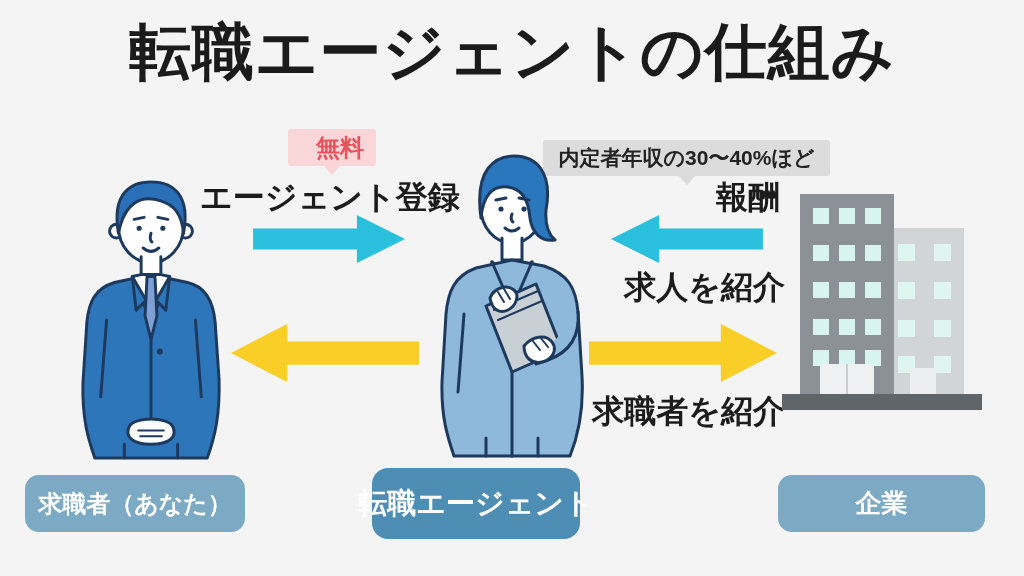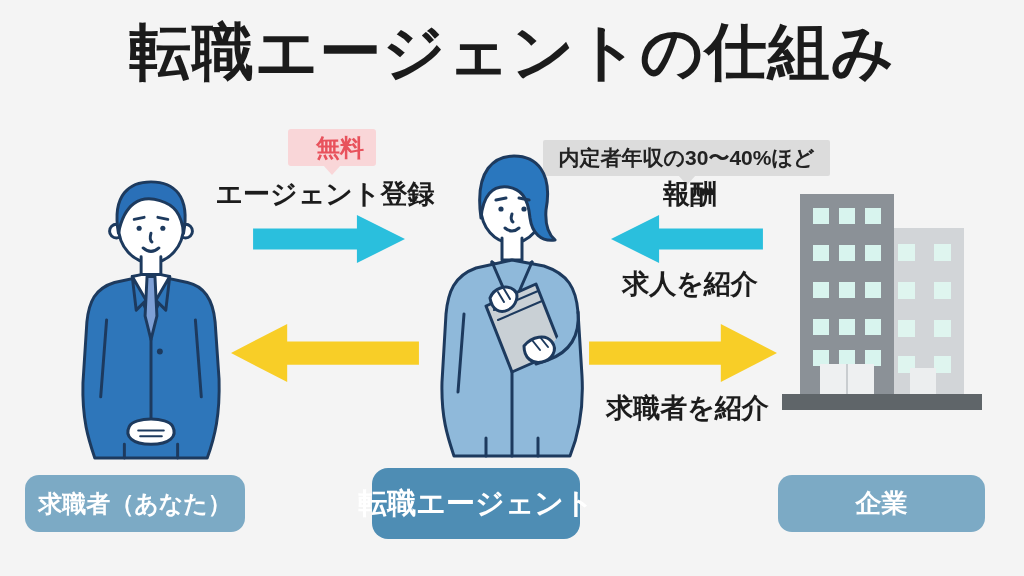--- a/index.html
+++ b/index.html
@@ -11,22 +11,22 @@
   }
   .canvas{position:absolute;inset:0;width:1024px;height:576px;}
 
   .title{
     position:absolute;left:0;top:10px;width:1024px;
     text-align:center;margin:0;
     font-size:62px;font-weight:900;color:#1b1b1b;letter-spacing:1px;
   }
 
   .flow-label{
-    position:absolute;text-align:center;
-    font-size:27px;font-weight:800;color:#1c1c1c;white-space:nowrap;
+    position:absolute;text-align:right;
+    font-size:32px;font-weight:800;color:#1c1c1c;white-space:nowrap;
   }
   .lbl-agent-register{left:200px;top:176px;width:250px;}
   .lbl-reward{left:600px;top:176px;width:180px;}
   .lbl-job-request{left:595px;top:266px;width:190px;}
   .lbl-introduce-jobs{left:230px;top:390px;width:190px;}
   .lbl-introduce-seekers{left:590px;top:390px;width:195px;}
 
   .badge{
     position:absolute;text-align:center;font-weight:800;white-space:nowrap;
   }

